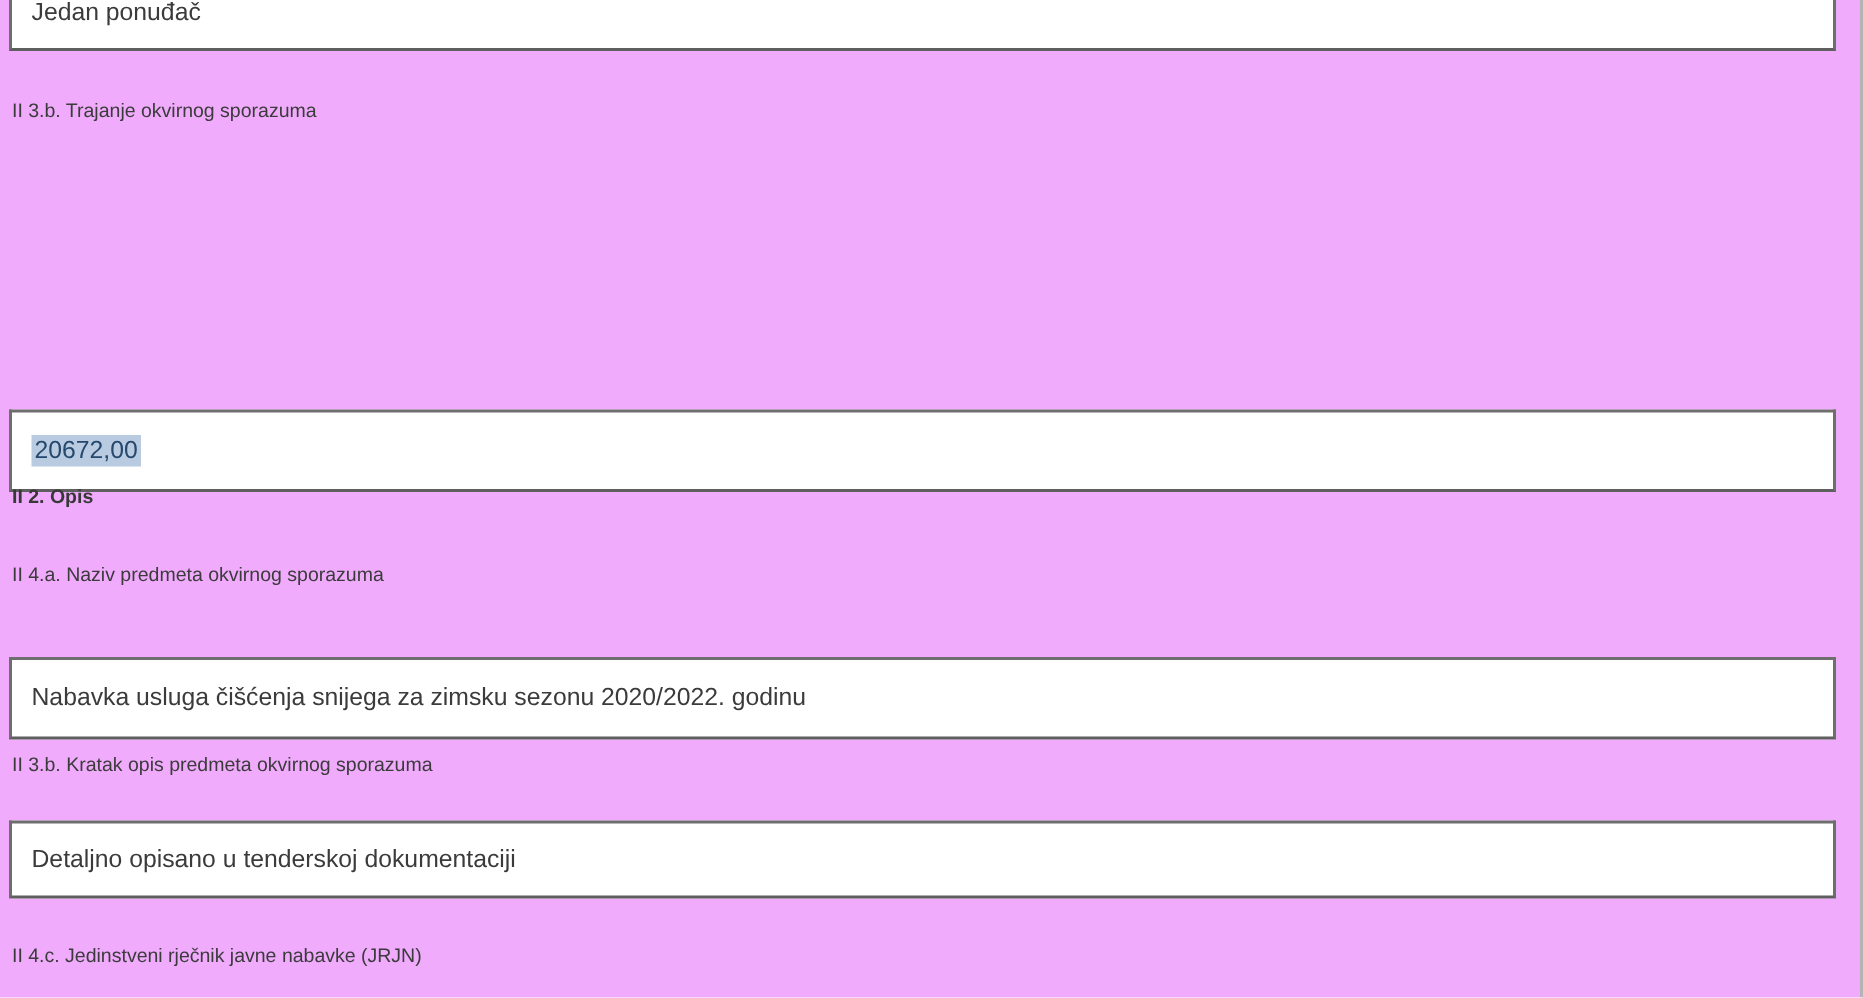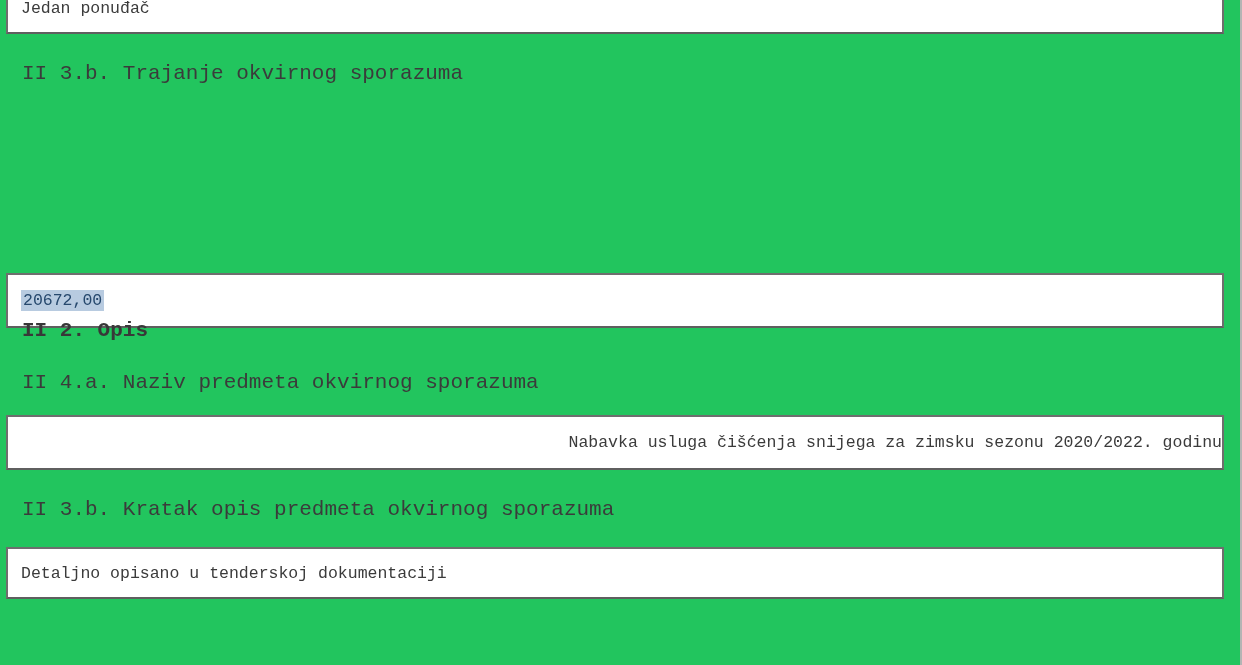--- a/index.html
+++ b/index.html
@@ -5,43 +5,43 @@
   html, body {
     margin: 0;
     padding: 0;
     background: #ffffff;
   }
   .page {
     position: relative;
     width: 1242px;
     height: 665px;
     overflow: hidden;
-    background: #22c55e;
-    font-family: Liberation Mono, monospace;
+    background: #f0abfc;
+    font-family: Liberation Sans, sans-serif;
     color: #3b3b3b;
   }
   .vbox {
     position: absolute;
     left: 6px;
     width: 1218px;
     box-sizing: border-box;
     border: 2px solid #6e6e6e;
     border-bottom-color: #5f5f5f;
     background: #ffffff;
     display: flex;
     align-items: center;
     padding-left: 13px;
     font-size: 16.5px;
     color: #3b3b3b;
     white-space: nowrap;
   }
   .flabel {
     position: absolute;
-    left: 22px;
-    font-size: 21px;
+    left: 8px;
+    font-size: 13px;
     line-height: 20px;
     color: #3b3b3b;
     white-space: nowrap;
   }
   .fheading {
     font-weight: bold;
     color: #383838;
   }
   .hl {
     background: #b8cbe0;
@@ -57,21 +57,21 @@
     background: #b4b4b4;
   }
   
   #box-bidder   { top: -17px; height: 51px; }
   #label-3b     { top: 64px;  }
   #box-3b       { top: 112px; height: 51px; }
   #label-3c     { top: 190px; }
   #box-3c       { top: 236px; height: 55px; margin-top: 37px; }
   #heading-4    { top: 321px; }
   #label-4a     { top: 373px; }
-  #box-4a       { top: 415px; height: 55px; justify-content: flex-end; }
+  #box-4a       { top: 438px; height: 55px; }
   #label-4b     { top: 500px; }
   #box-4b       { top: 547px; height: 52px; }
   #label-4c     { top: 627px; }
 </style>
 </head>
 <body>
 
 <div class="page">
 
   <div class="vbox" id="box-bidder">
@@ -93,16 +93,17 @@
   <div class="vbox" id="box-4a">
     <span>Nabavka usluga čišćenja snijega za zimsku sezonu 2020/2022. godinu</span>
   </div>
 
   <div class="flabel" id="label-4b">II 3.b. Kratak opis predmeta okvirnog sporazuma</div>
 
   <div class="vbox" id="box-4b">
     <span>Detaljno opisano u tenderskoj dokumentaciji</span>
   </div>
 
+  <div class="flabel" id="label-4c">II 4.c. Jedinstveni rječnik javne nabavke (JRJN)</div>
 
   <div class="page-edge"></div>
 
 </div>
 
 </body></html>

